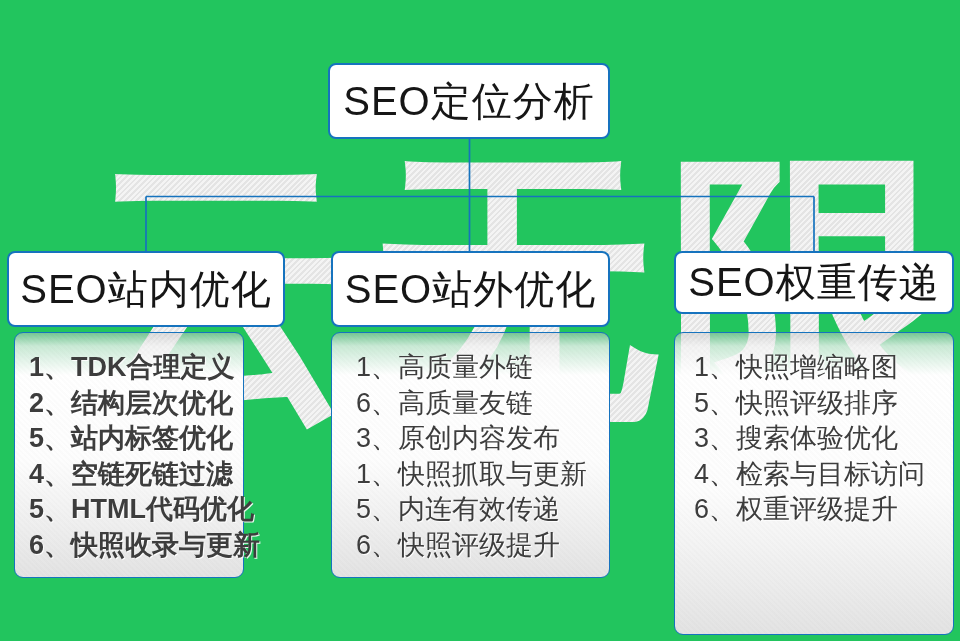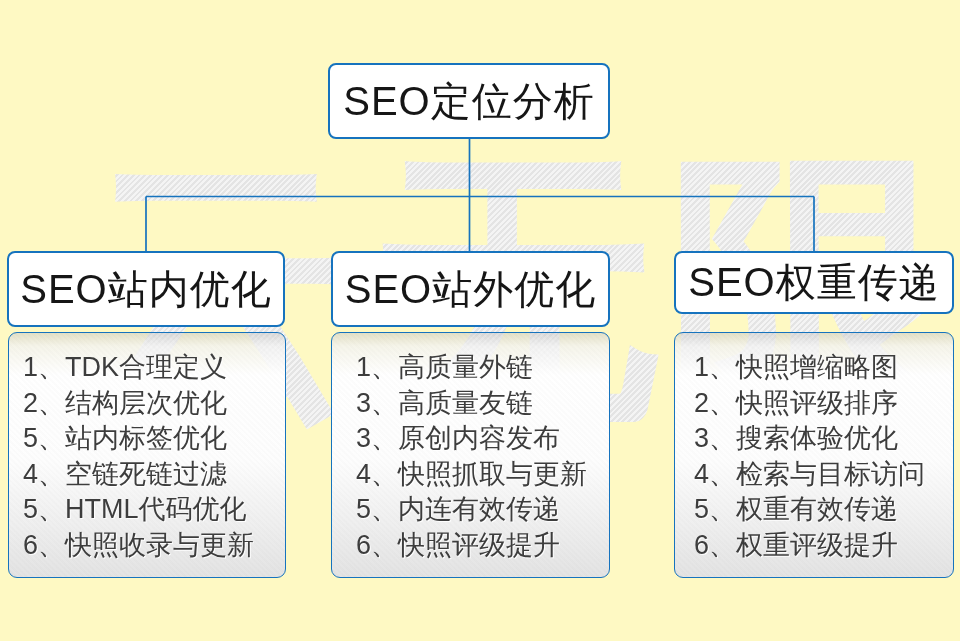--- a/index.html
+++ b/index.html
@@ -3,21 +3,21 @@
 <meta charset="utf-8">
 <style>
   html,body{margin:0;padding:0;}
   body{
     width:960px;height:641px;
     background:#fff;
     font-family:"Liberation Sans","DejaVu Sans",sans-serif;
     overflow:hidden;
   }
   .canvas{
-    position:relative;width:960px;height:641px;background:#fef9c3;overflow:hidden;
+    position:relative;width:960px;height:641px;background:#22c55e;overflow:hidden;
   }
 
   
   .watermark{
     position:absolute;left:78px;top:122px;z-index:0;
     font-size:285px;line-height:330px;font-weight:700;
     letter-spacing:10px;white-space:nowrap;
     color:#eaeaea;
     user-select:none;
   }
@@ -56,23 +56,23 @@
     background:
       repeating-linear-gradient(45deg,rgba(0,0,0,0.012) 0 2px,rgba(255,255,255,0) 2px 4px),
       linear-gradient(180deg,
         rgba(200,200,200,0.50) 0px,
         rgba(243,243,243,0.80) 13px,
         rgba(255,255,255,1) 42px,
         #fdfdfd 52%,
         #eeeeee 80%,
         #e3e3e3 100%);
   }
-  .panel-left {left:8px;  top:332px;width:278px;height:246px;}
+  .panel-left {left:14px;  top:332px;width:230px;height:246px;font-weight:bold;}
   .panel-mid  {left:331px;top:332px;width:279px;height:246px;}
-  .panel-right{left:674px;top:332px;width:280px;height:246px;}
+  .panel-right{left:674px;top:332px;width:280px;height:303px;}
 
   .panel ul{
     list-style:none;margin:0;padding:17px 6px 0 24px;
   }
   .panel-left ul{padding-left:14px;}
   .panel-right ul{padding-left:19px;}
   .panel li{
     font-size:27px;line-height:35.5px;color:#3d3d3d;
     white-space:nowrap;
     text-shadow:1px 1px 0 rgba(255,255,255,0.9);
@@ -114,32 +114,31 @@
       <li>5、站内标签优化</li>
       <li>4、空链死链过滤</li>
       <li>5、HTML代码优化</li>
       <li>6、快照收录与更新</li>
     </ul>
   </div>
 
   <div class="panel panel-mid">
     <ul>
       <li>1、高质量外链</li>
-      <li>3、高质量友链</li>
+      <li>6、高质量友链</li>
       <li>3、原创内容发布</li>
-      <li>4、快照抓取与更新</li>
+      <li>1、快照抓取与更新</li>
       <li>5、内连有效传递</li>
       <li>6、快照评级提升</li>
     </ul>
   </div>
 
   <div class="panel panel-right">
     <ul>
       <li>1、快照增缩略图</li>
-      <li>2、快照评级排序</li>
+      <li>5、快照评级排序</li>
       <li>3、搜索体验优化</li>
       <li>4、检索与目标访问</li>
-      <li>5、权重有效传递</li>
       <li>6、权重评级提升</li>
     </ul>
   </div>
 
 </div>
 
 </body></html>

